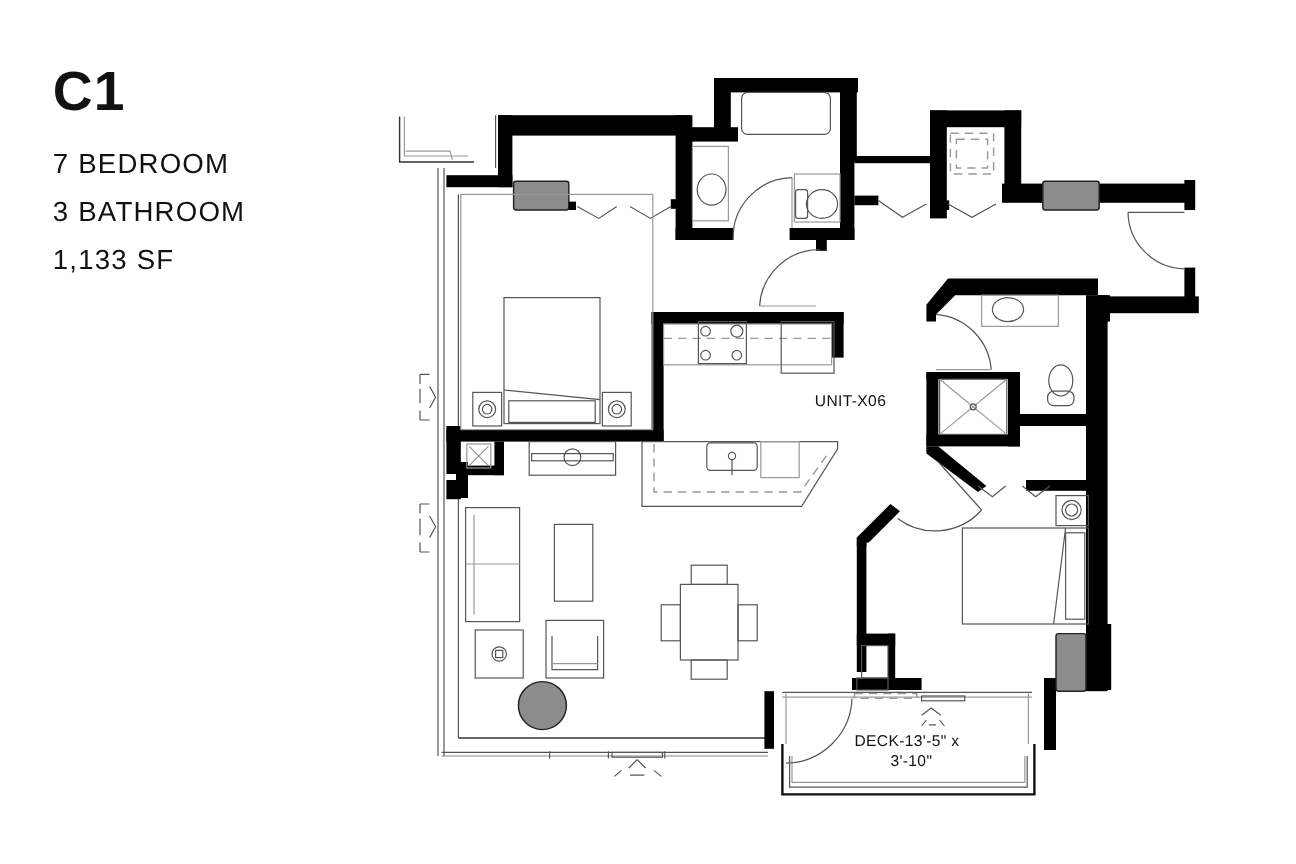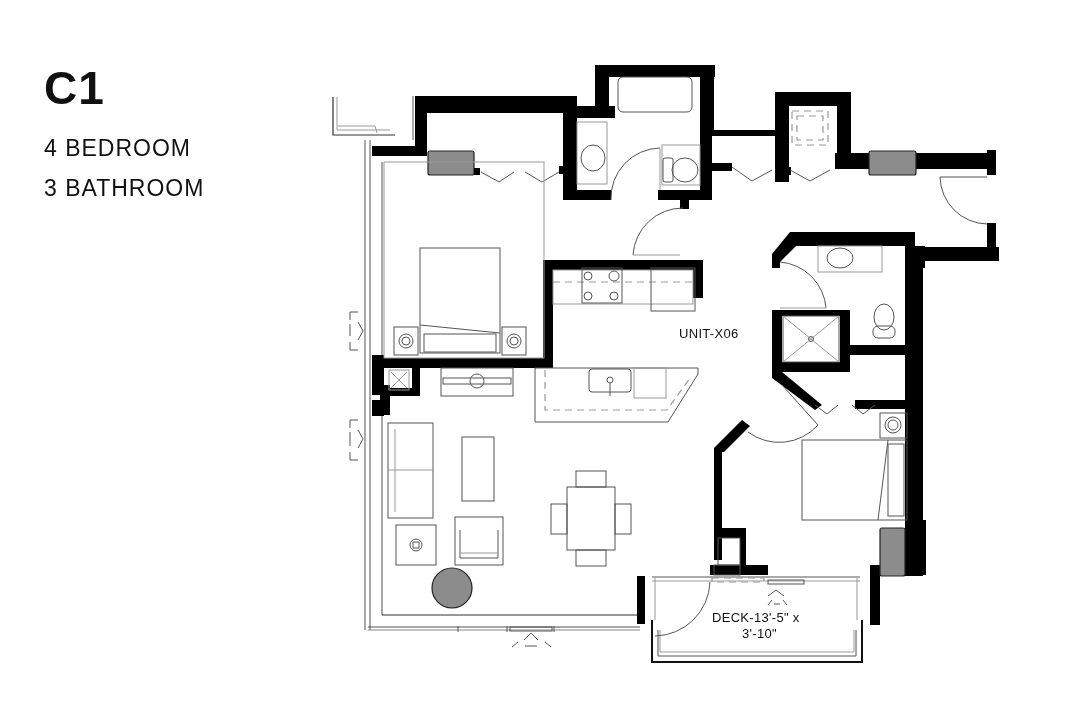--- a/index.html
+++ b/index.html
@@ -1,37 +1,38 @@
 <!DOCTYPE html>
 <html><head>
 <meta charset="utf-8">
 <style>
   html, body { margin:0; padding:0; background:#ffffff; }
   body { width:1080px; height:720px; position:relative; overflow:hidden;
          font-family:"Liberation Sans", "DejaVu Sans", sans-serif; color:#111; }
-  .info { position:absolute; left:44px; top:50px;margin-top:12px; }
+  .info { position:absolute; left:44px; top:50px; }
   .unit-code { font-size:46px; font-weight:bold; letter-spacing:1px; line-height:52px; margin:0 0 14px 0; }
   .info-line { font-size:23px; line-height:40px; letter-spacing:1px; }
   svg.plan { position:absolute; left:0; top:0; }
   .wall { fill:#000; }
   .thin { fill:none; stroke:#555; stroke-width:1; }
   .thin2 { fill:none; stroke:#333; stroke-width:1.2; }
   .light { fill:none; stroke:#999; stroke-width:1; }
   .dash { fill:none; stroke:#999; stroke-width:1.2; stroke-dasharray:7 5; }
   .arc { fill:none; stroke:#555; stroke-width:1; }
   .hvac { fill:#8c8c8c; stroke:#222; stroke-width:1.2; }
   .label { font-size:13px; fill:#111; letter-spacing:0.3px; }
 </style>
 </head>
 <body>
 
 <div class="info">
   <div class="unit-code">C1</div>
-  <div class="info-line">4 BEDROOM</div>
+  <div class="info-line">7 BEDROOM</div>
   <div class="info-line">3 BATHROOM</div>
+  <div class="info-line">1,133 SF</div>
 </div>
 
 <svg class="plan" width="1080" height="720" viewBox="0 0 1080 720">
 
   <g>
     <line x1="365" y1="140" x2="365" y2="630" stroke="#555" stroke-width="1"></line>
     <line x1="370" y1="140" x2="370" y2="630" stroke="#555" stroke-width="1"></line>
     <line x1="382" y1="162" x2="382" y2="355" stroke="#555" stroke-width="1"></line>
     <line x1="382" y1="400" x2="382" y2="615" stroke="#555" stroke-width="1"></line>
 

